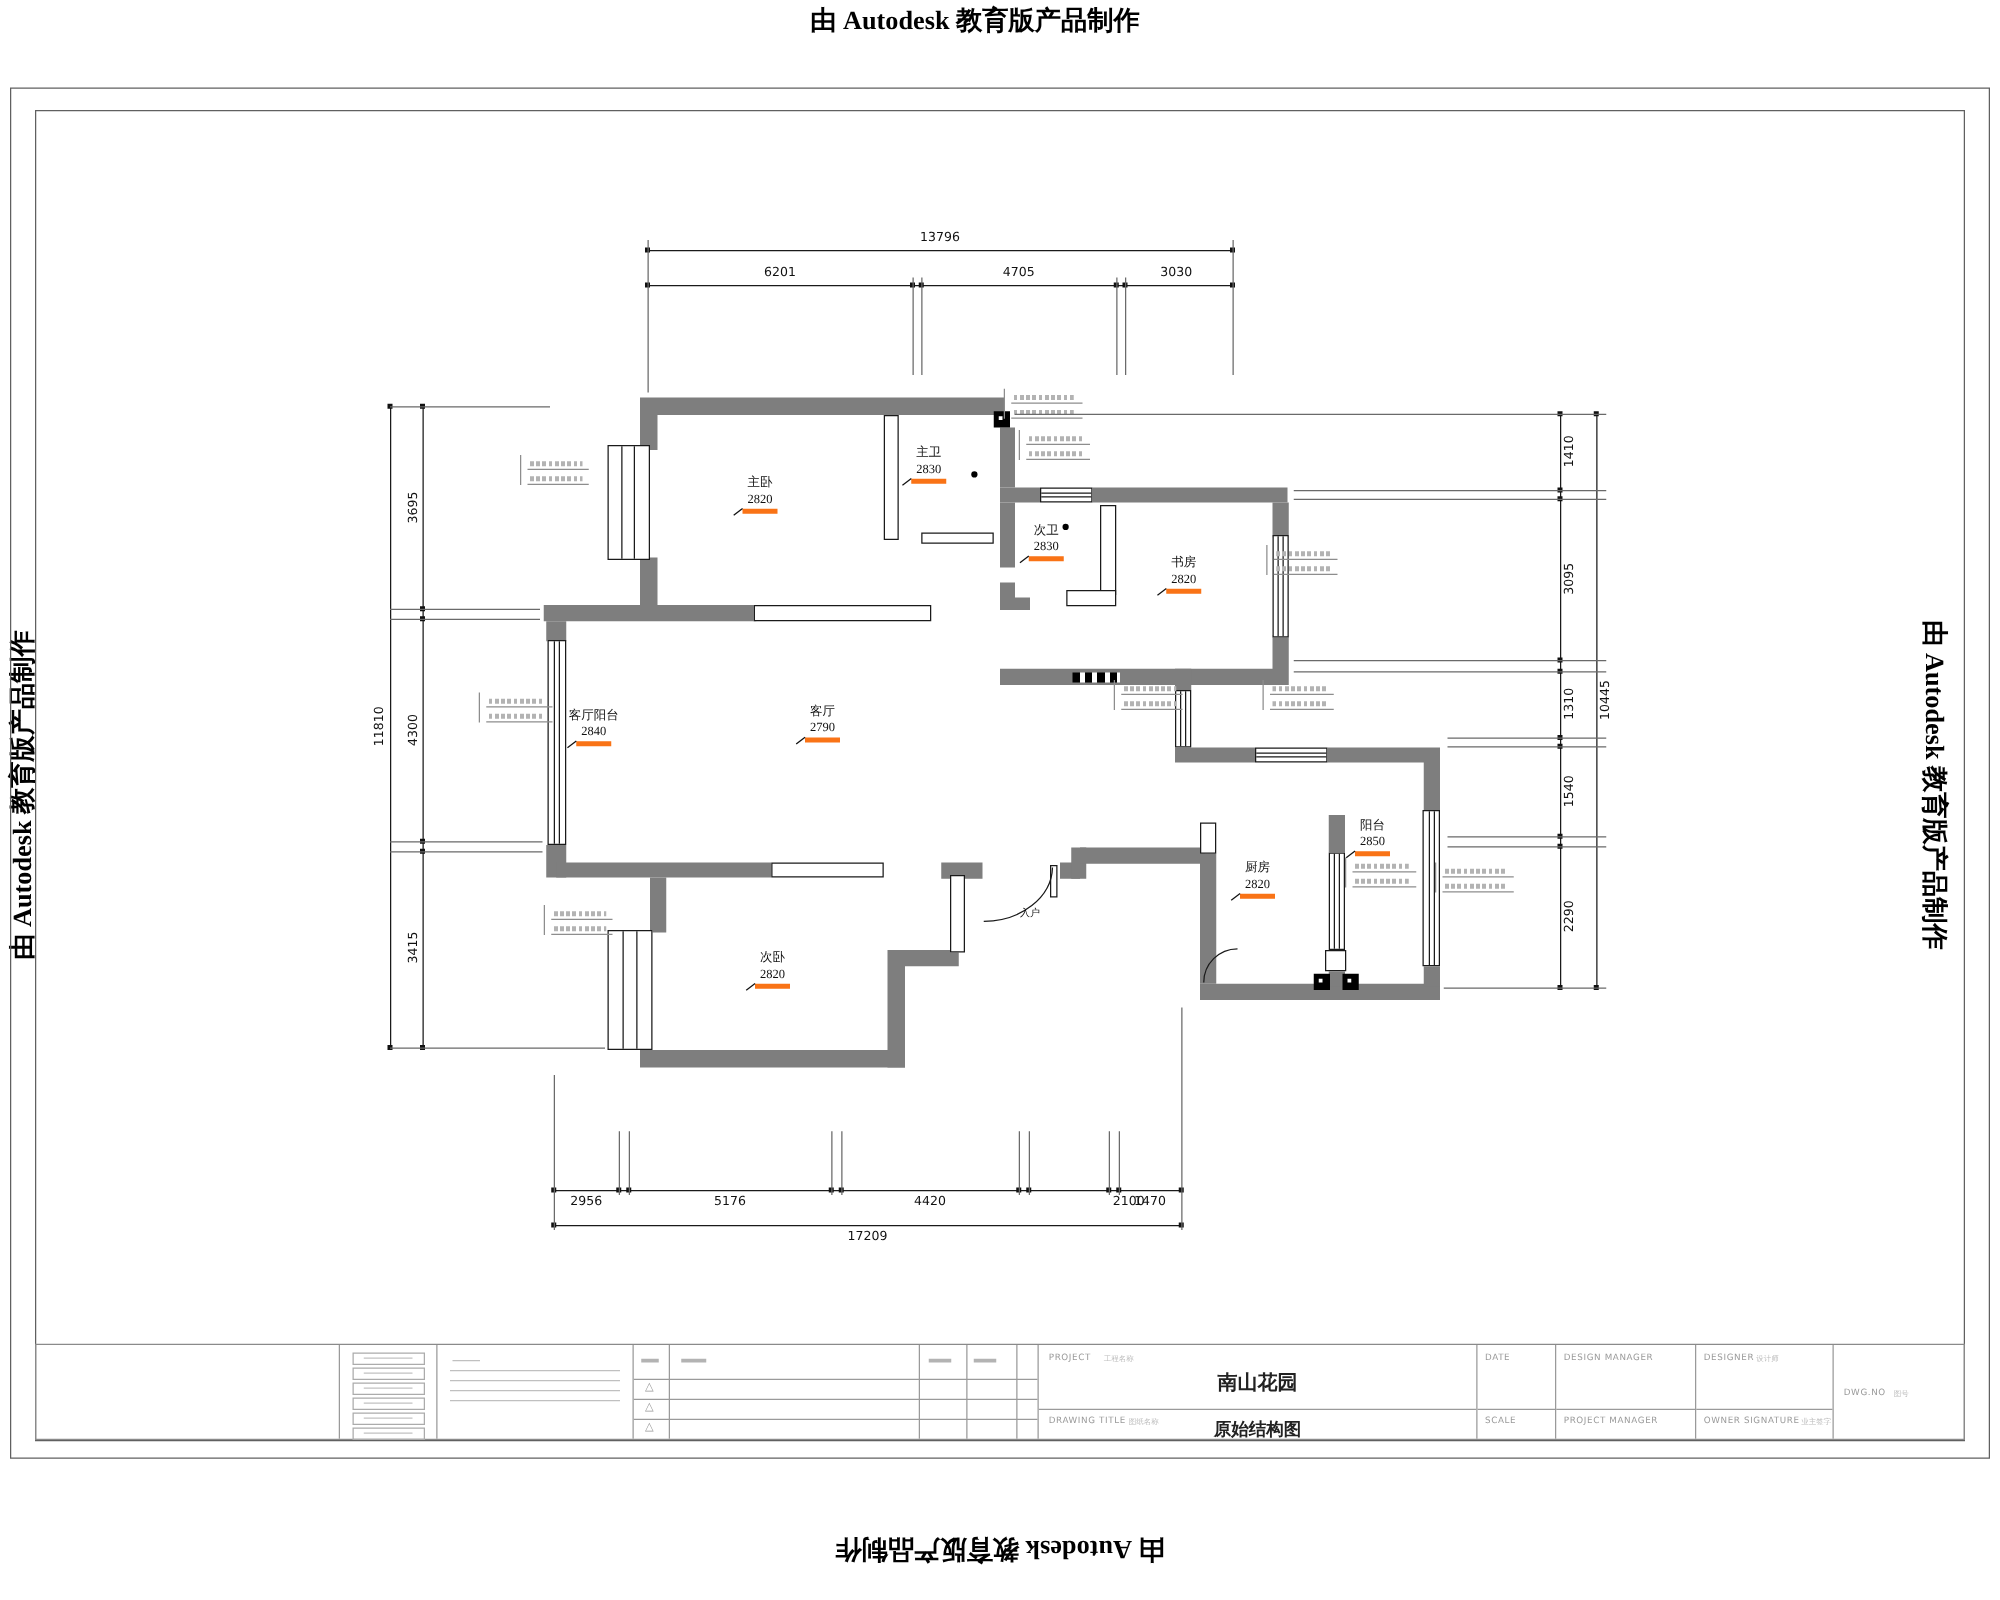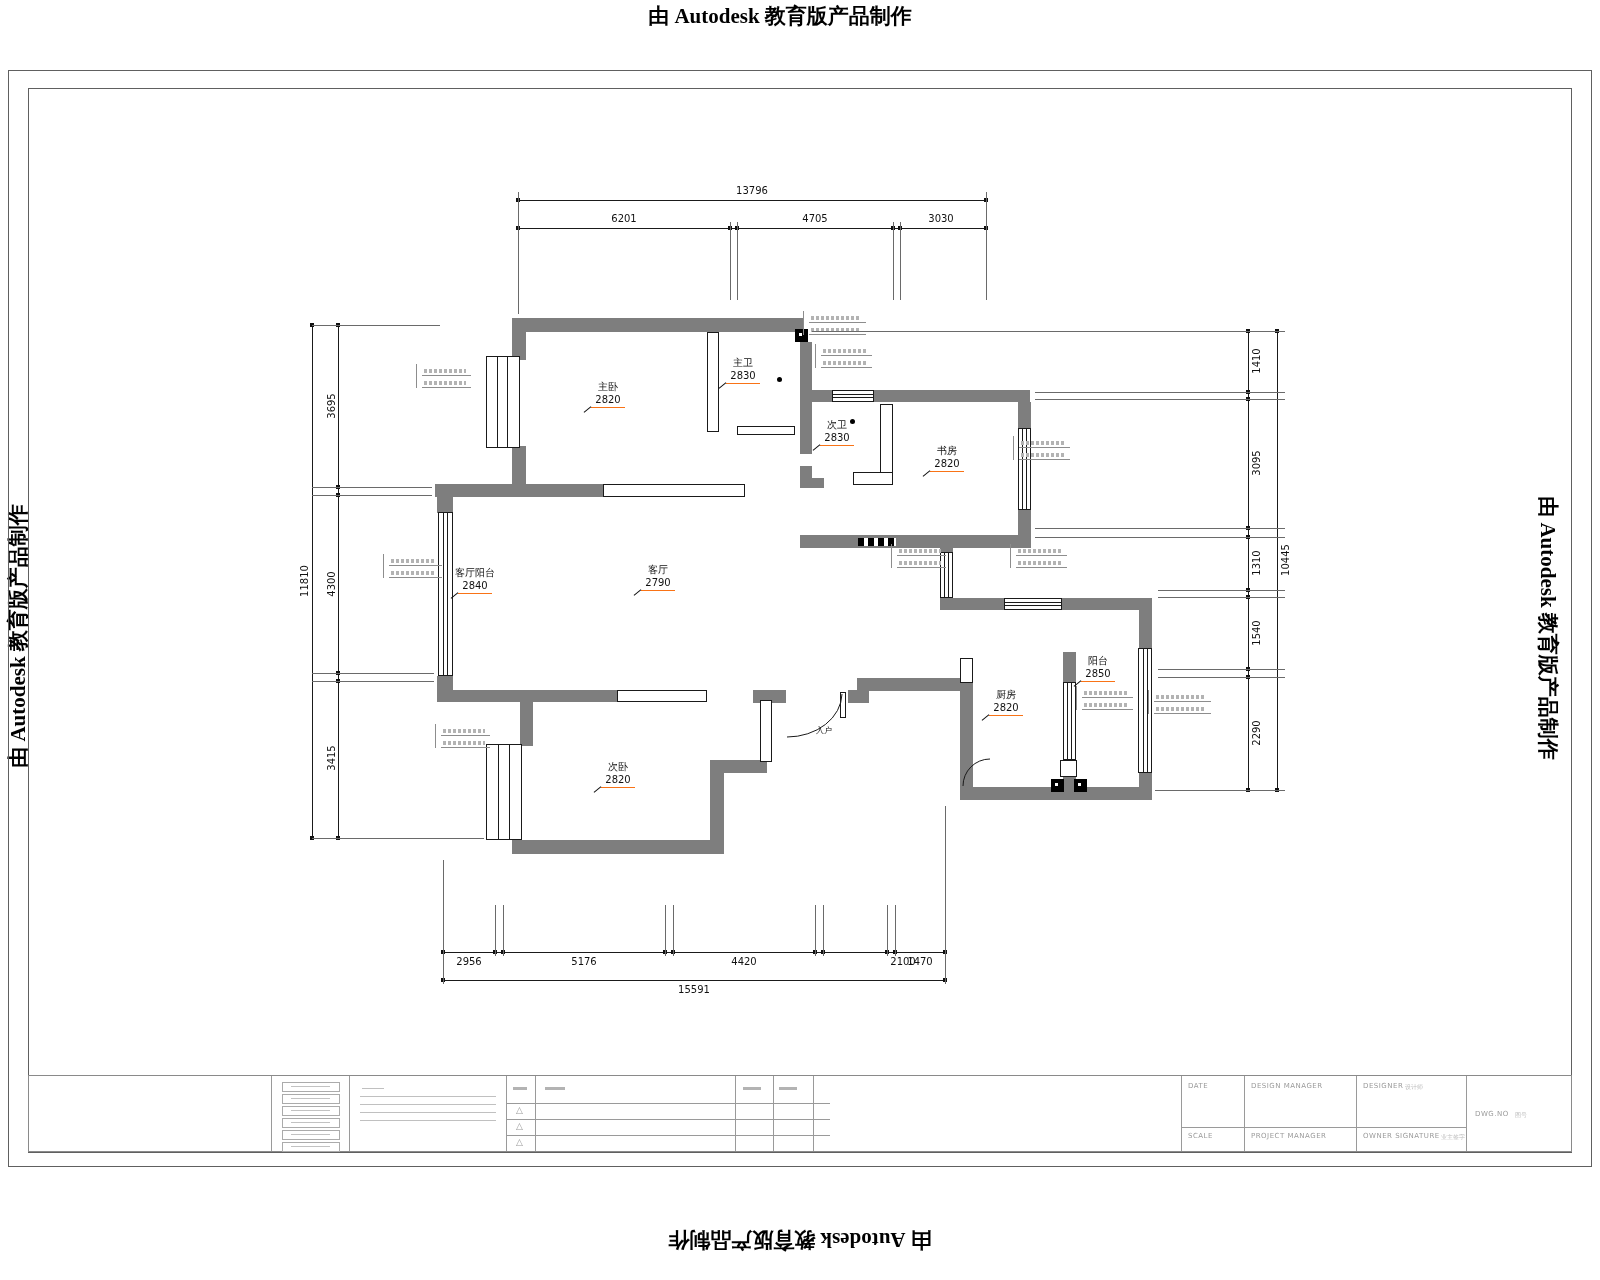--- a/index.html
+++ b/index.html
@@ -25,21 +25,21 @@
   .winh::after{content:"";position:absolute;left:0;right:0;top:60%;height:1px;background:#1a1a1a;}
   
   .dl{position:absolute;background:#1a1a1a;}
   .ext{position:absolute;background:#6a6a6a;}
   .sq{position:absolute;width:4px;height:4px;background:#111;margin-left:-2px;margin-top:-2px;}
   .dnum{position:absolute;font-size:10px;white-space:nowrap;transform:translateX(-50%);color:#111;}
   .vnum{position:absolute;font-size:10px;white-space:nowrap;color:#111;
         transform:translate(-50%,-50%) rotate(-90deg);}
   
   .rl{position:absolute;text-align:center;font-size:10px;color:#111;line-height:13px;}
-  .rl .rnum{display:inline-block;border-bottom:1px solid #f97316;padding:0 4px 1px;position:relative;}
+  .rl .rnum{display:inline-block;border-bottom:4px solid #f97316;padding:0 4px 1px;position:relative;font-family:Liberation Serif, serif;}
   .rl .rnum::before{content:"";position:absolute;left:-8px;bottom:-3px;width:9px;height:1px;
         background:#111;transform:rotate(-38deg);}
   .rl.small{font-size:8px;line-height:10px;}
   
   .ann{position:absolute;border-left:1px solid #8d8d8d;}
   .al{position:relative;height:11px;border-bottom:1px solid #8d8d8d;margin-left:5px;}
   .al::after{content:"";position:absolute;left:2px;bottom:2px;height:4px;width:85%;
         background:repeating-linear-gradient(90deg,#b3b3b3 0 3px,transparent 3px 5px);}
   
   .tb{position:absolute;left:28px;top:1075px;width:1544px;height:77px;border:1px solid #8a8a8a;
@@ -245,21 +245,21 @@
     <div class="sq" style="left:895px;top:952px;"></div>
       <div class="sq" style="left:945px;top:952px;"></div>
     <div class="dnum" style="left:469px;top:956px;">2956</div>
     <div class="dnum" style="left:584px;top:956px;">5176</div>
     <div class="dnum" style="left:744px;top:956px;">4420</div>
     <div class="dnum" style="left:903px;top:956px;">2100</div>
     <div class="dnum" style="left:920px;top:956px;">1470</div>
     <div class="dl" style="left:443px;top:980px;width:502px;height:1px;"></div>
     <div class="sq" style="left:443px;top:980px;"></div>
       <div class="sq" style="left:945px;top:980px;"></div>
-    <div class="dnum" style="left:694px;top:984px;">15591</div>
+    <div class="dnum" style="left:694px;top:984px;">17209</div>
     <div class="ext" style="left:443px;top:860px;width:1px;height:124px;"></div>
     <div class="ext" style="left:495px;top:905px;width:1px;height:51px;"></div>
     <div class="ext" style="left:503px;top:905px;width:1px;height:51px;"></div>
     <div class="ext" style="left:665px;top:905px;width:1px;height:51px;"></div>
     <div class="ext" style="left:673px;top:905px;width:1px;height:51px;"></div>
     <div class="ext" style="left:815px;top:905px;width:1px;height:51px;"></div>
     <div class="ext" style="left:823px;top:905px;width:1px;height:51px;"></div>
     <div class="ext" style="left:887px;top:905px;width:1px;height:51px;"></div>
     <div class="ext" style="left:895px;top:905px;width:1px;height:51px;"></div>
     <div class="ext" style="left:945px;top:806px;width:1px;height:178px;"></div>
@@ -349,20 +349,29 @@
         <div class="cline" style="left:306px;"></div>
       <div class="hmark" style="left:6px;top:11px;width:14px;"></div>
       <div class="hmark" style="left:38px;top:11px;width:20px;"></div>
       <div class="hmark" style="left:236px;top:11px;width:18px;"></div>
       <div class="hmark" style="left:272px;top:11px;width:18px;"></div>
       <div class="tri" style="left:9px;top:30px;">△</div>
       <div class="tri" style="left:9px;top:46px;">△</div>
       <div class="tri" style="left:9px;top:62px;">△</div>
     </div>
 
+    <div class="cell" style="left:801px;width:351px;">
+      <div class="rowline"></div>
+      <div class="lab" style="left:8px;top:6px;">PROJECT</div>
+      <div class="labcn" style="left:52px;top:7px;">工程名称</div>
+      <div class="bigval" style="top:20px;font-size:16px;">南山花园</div>
+      <div class="lab" style="left:8px;top:56px;">DRAWING TITLE</div>
+      <div class="labcn" style="left:72px;top:57px;">图纸名称</div>
+      <div class="bigval" style="top:59px;font-size:14px;">原始结构图</div>
+    </div>
 
     <div class="cell" style="left:1152px;width:63px;">
       <div class="rowline"></div>
       <div class="lab" style="left:6px;top:6px;">DATE</div>
       <div class="lab" style="left:6px;top:56px;">SCALE</div>
     </div>
 
     <div class="cell" style="left:1327px;width:110px;">
       <div class="rowline"></div>
       <div class="lab" style="left:6px;top:6px;">DESIGNER</div>

